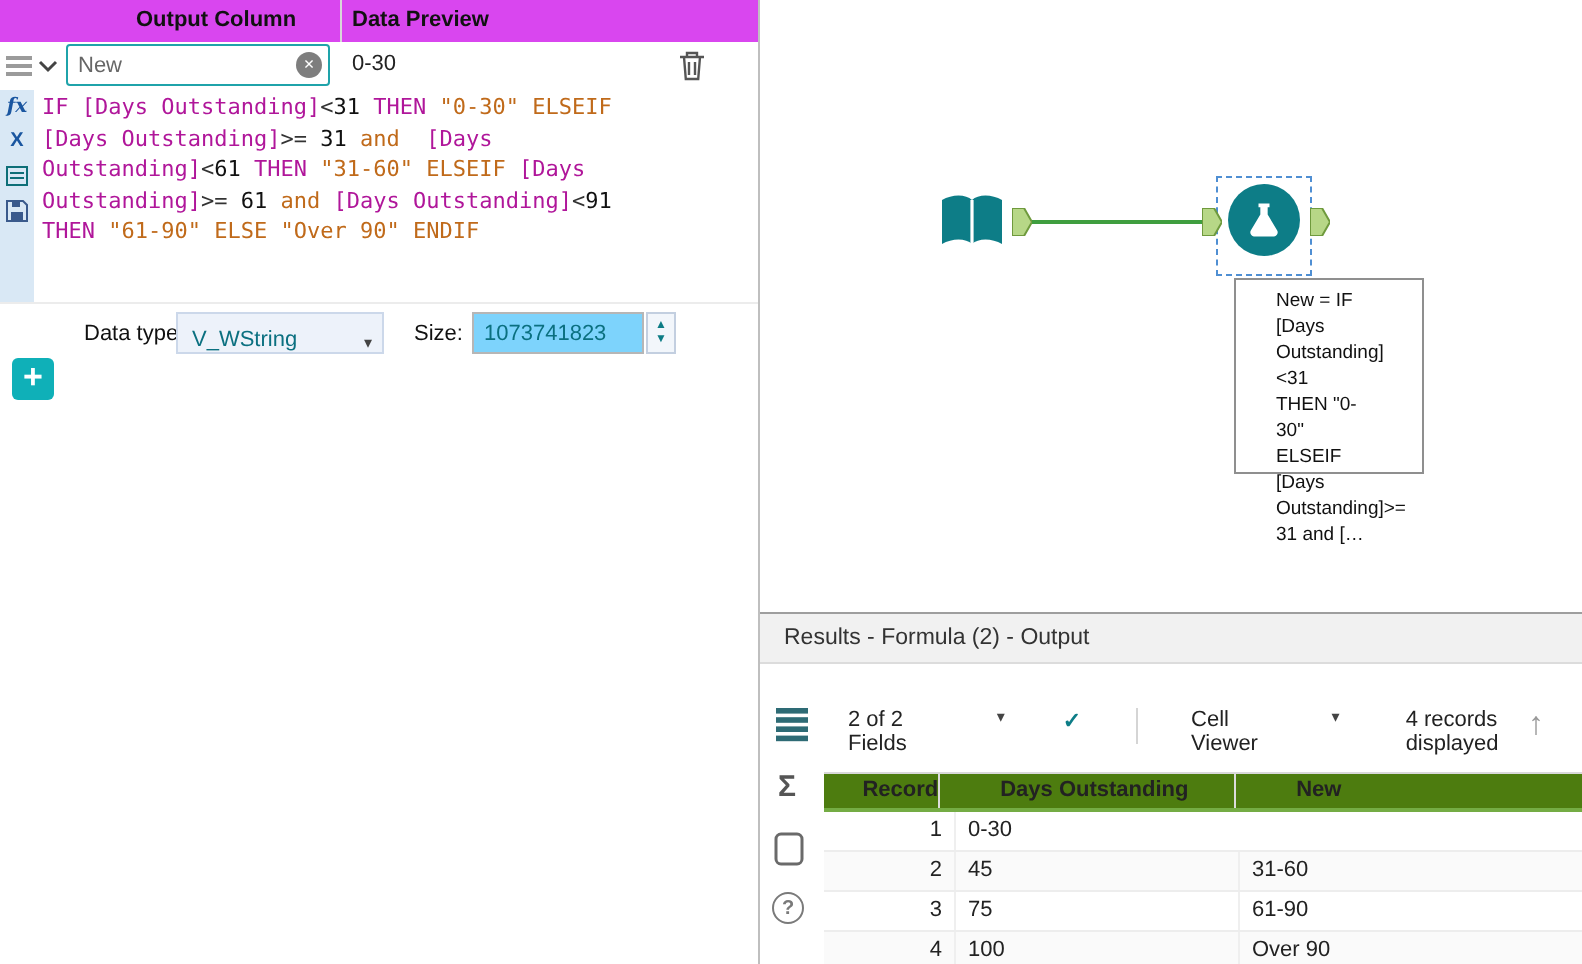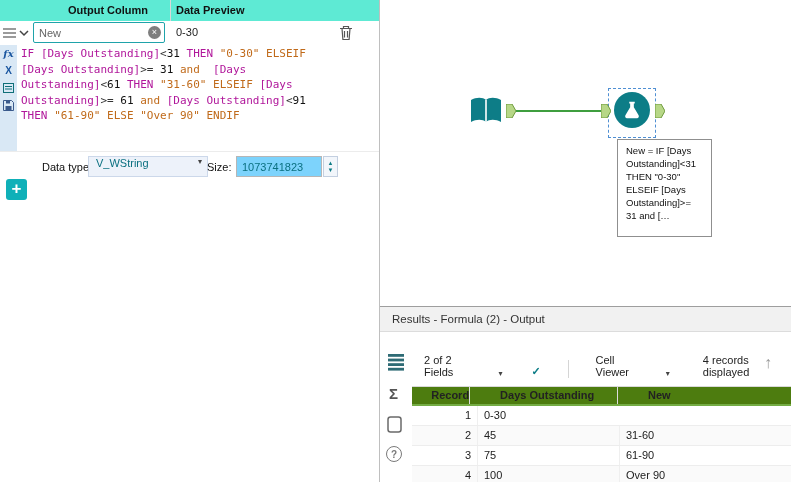--- a/index.html
+++ b/index.html
@@ -1,21 +1,21 @@
 <!DOCTYPE html>
 <html><head>
 <meta charset="utf-8">
 <style>
   html,body{margin:0;padding:0;background:#fff;}
   #app{position:relative;width:791px;height:482px;background:#fff;
        font-family:"Liberation Sans",sans-serif;font-size:11px;color:#222;overflow:hidden;}
   .abs{position:absolute;}
 
   
-  .cfg-header{left:0;top:0;width:379px;height:21px;background:#5eead4;border-bottom:1px solid #d8d8d8;}
+  .cfg-header{left:0;top:0;width:379px;height:21px;background:#d946ef;border-bottom:1px solid #d8d8d8;}
   .hdr-label{position:absolute;top:4px;font-weight:bold;font-size:11px;color:#111;}
   .hdr-div{position:absolute;left:170px;top:0;width:1px;height:21px;background:#d8d8d8;}
 
   .expr-row{left:0;top:21px;width:379px;height:24px;background:#fff;}
   .name-box{position:absolute;left:33px;top:1px;width:130px;height:19px;border:1.5px solid #1fa3aa;
             border-radius:2px;background:#fff;display:flex;align-items:center;}
   .name-box input{border:none;outline:none;flex:1;font-family:"Liberation Sans",sans-serif;
             font-size:11px;color:#666;padding:0 0 0 5px;min-width:0;background:transparent;}
   .clear-btn{width:13px;height:13px;border-radius:50%;background:#7e7e7e;color:#fff;font-size:9px;
             line-height:13px;text-align:center;margin-right:3px;cursor:pointer;flex:0 0 auto;}
@@ -27,22 +27,22 @@
   .xv-ic{font-weight:bold;font-size:10px;color:#1a56a0;}
 
   .code{left:21px;top:47px;width:352px;font-family:"DejaVu Sans Mono",monospace;font-size:11px;}
   .code-line{height:15.5px;white-space:pre;}
   .tk-k{color:#b0169a;} .tk-f{color:#b0169a;} .tk-s{color:#c06a1a;}
   .tk-o{color:#c06a1a;text-align:right;} .tk-n{color:#111;font-weight:normal;} .tk-p{color:#333;}
 
   .sep-line{left:0;top:151px;width:379px;height:1px;background:#ececec;}
 
   .dtype-label{left:22px;top:161px;color:#111;margin-left:20px;}
-  .dtype-select{left:88px;top:156px;width:120px;height:21px;background:#edf2fa;border:1px solid #ccd8ea;
-            box-sizing:border-box;display:flex;align-items:flex-start;justify-content:space-between;
+  .dtype-select{left:88px;top:156px;width:104px;height:21px;background:#edf2fa;border:1px solid #ccd8ea;
+            box-sizing:border-box;display:flex;align-items:flex-end;justify-content:space-between;
             padding:0 5px 0 7px;cursor:pointer;}
   .dtype-select .val{color:#0b7080;}
   .caret{font-size:8px;color:#444;}
   .size-label{left:207px;top:161px;color:#111;}
   .size-box{left:236px;top:156px;width:86px;height:21px;border:1px solid #b6b6b6;box-sizing:border-box;background:#7dd3fc;}
   .size-box input{border:none;outline:none;width:100%;height:100%;font-family:"Liberation Sans",sans-serif;
             font-size:11px;color:#0b7080;padding:0 0 0 5px;box-sizing:border-box;background:transparent;}
   .spinner{left:323px;top:156px;width:15px;height:21px;border:1px solid #c3cfe0;background:#f2f6fb;
             box-sizing:border-box;display:flex;flex-direction:column;align-items:center;justify-content:center;}
   .spinner span{font-size:6px;line-height:7px;color:#0d7c85;cursor:pointer;}
@@ -52,27 +52,27 @@
 
   .main-div{left:379px;top:0;width:1px;height:482px;background:#bfbfbf;}
 
   
   .canvas{left:380px;top:0;width:411px;height:306px;background:#fff;}
   .conn-line{left:516px;top:110px;width:85px;height:2px;background:#3f9e3f;}
   .sel-box{left:608px;top:88px;width:46px;height:48px;border:1px dashed #4f8fd3;}
   .tool-circle{left:614px;top:92px;width:36px;height:36px;border-radius:50%;background:#0d7d87;
             display:flex;align-items:center;justify-content:center;cursor:pointer;}
   .annotation{left:617px;top:139px;width:95px;height:98px;border:1px solid #8f8f8f;background:#fff;
-            box-sizing:border-box;padding:4px 8px;font-size:9.5px;line-height:13px;color:#111;white-space:pre-line;}
+            box-sizing:border-box;padding:4px 20px;font-size:9.5px;line-height:13px;color:#111;white-space:pre-line;}
 
   
   .res-panel{left:380px;top:306px;width:411px;height:176px;background:#fff;border-top:1px solid #9e9e9e;box-sizing:border-box;}
   .res-title{left:380px;top:307px;width:439px;height:25px;background:#f1f1f1;border-bottom:1px solid #dcdcdc;
             box-sizing:border-box;line-height:25px;padding-left:12px;font-size:11.5px;color:#333;}
-  .res-toolbar{left:424px;top:354px;height:24px;display:flex;align-items:flex-end;gap:19px;}
+  .res-toolbar{left:424px;top:354px;height:24px;display:flex;align-items:flex-start;gap:19px;}
   .tb-text{font-size:11px;color:#222;cursor:pointer;}
   .tb-check{color:#0d7d87;font-weight:bold;margin:0 6px 0 10px;cursor:pointer;}
   .tb-sep{width:1px;height:18px;background:#d5d5d5;margin:0 8px 0 2px;}
   .tb-records{font-size:11px;color:#222;margin-left:14px;}
   .up-arrow{left:764px;top:354px;font-size:16px;color:#999;cursor:pointer;}
 
   .help-circle{left:386px;top:446px;width:16px;height:16px;border:1.5px solid #7a7a7a;border-radius:50%;
             color:#7a7a7a;font-size:10px;font-weight:bold;text-align:center;line-height:16px;cursor:pointer;box-sizing:border-box;}
   .sigma-ic{left:389px;top:385px;font-size:15px;font-weight:bold;color:#555;cursor:pointer;}
 

